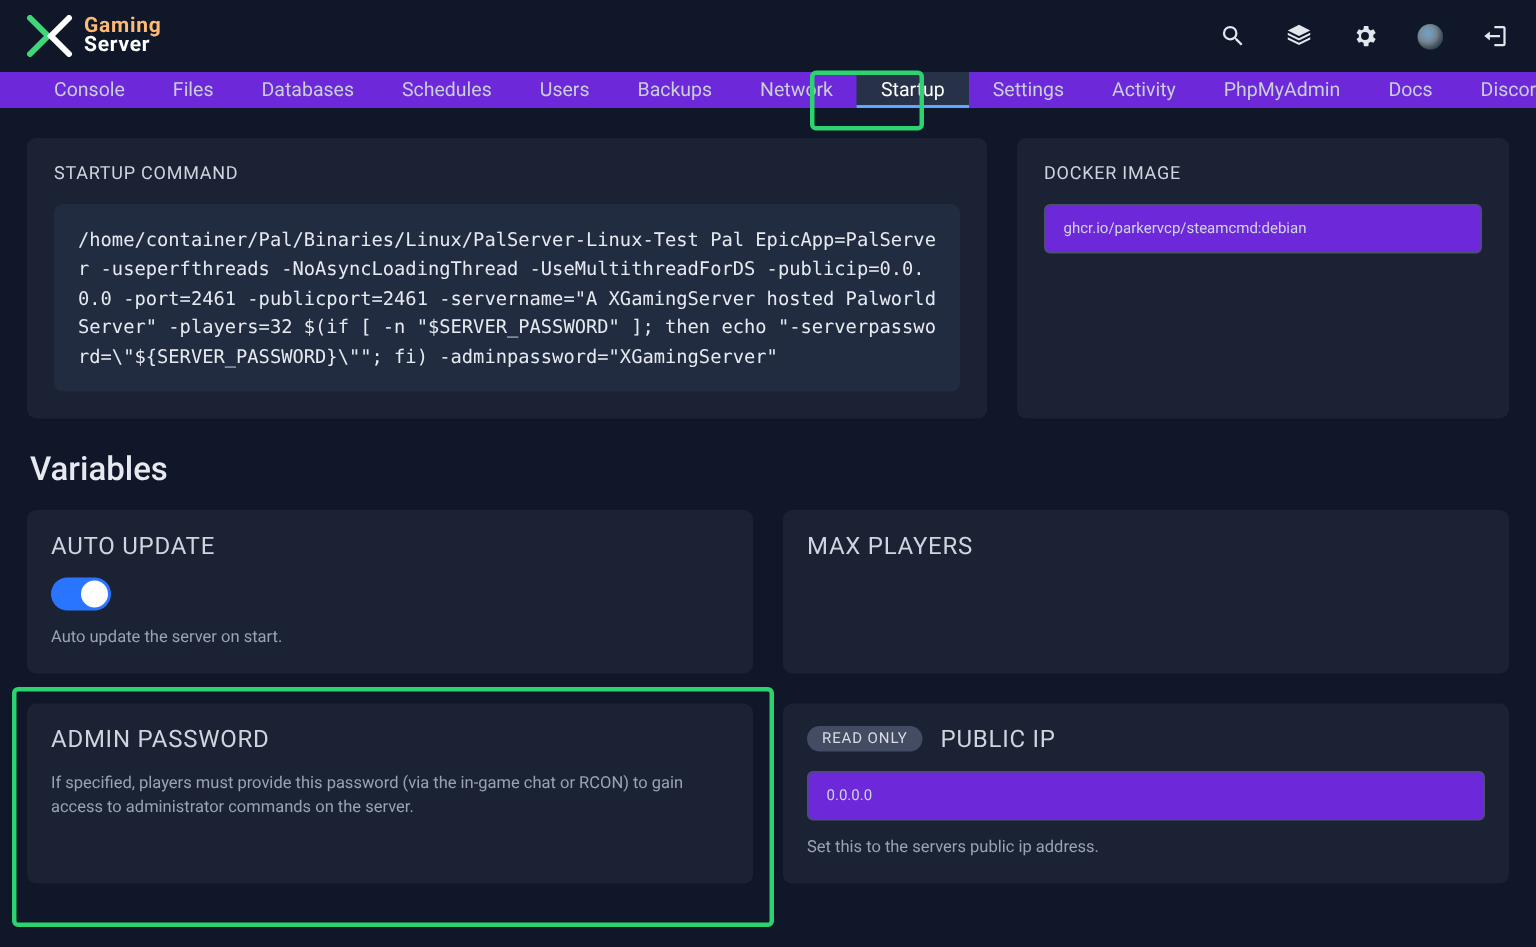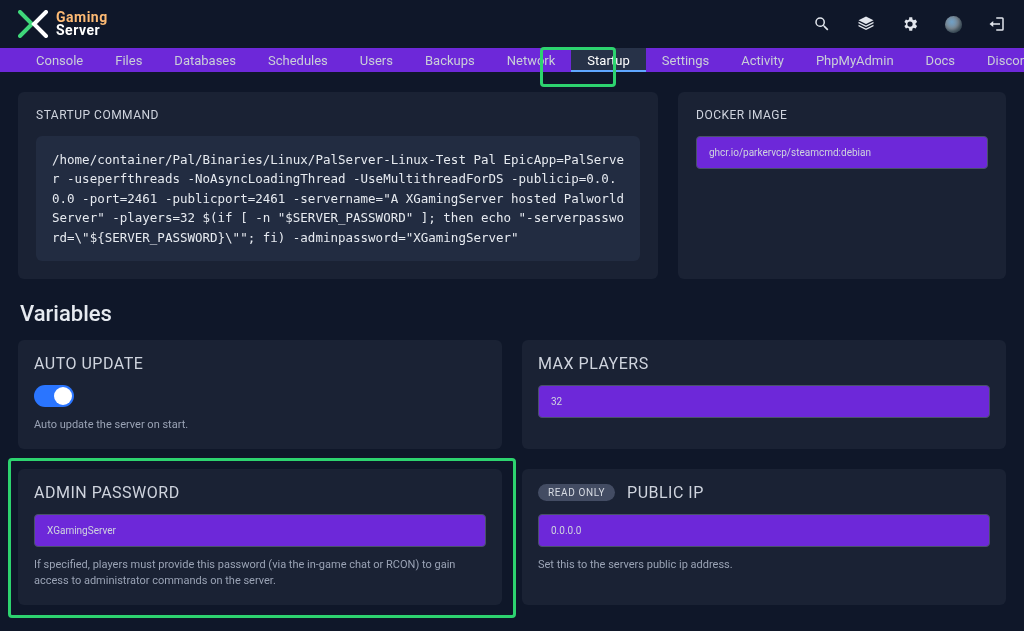--- a/index.html
+++ b/index.html
@@ -263,28 +263,26 @@
       <div class="toggle">
           <div class="knob"></div>
         </div>
       <div class="helper">Auto update the server on start.</div>
     </div>
 
     <div class="var-card">
       <div class="head">
           <div class="title">MAX PLAYERS</div>
         </div>
-      <div class="field">32</div>
     </div>
 
     <div class="var-card" id="admin-card">
       <div class="head">
           <div class="title">ADMIN PASSWORD</div>
         </div>
-      <div class="field">XGamingServer</div>
       <div class="helper">If specified, players must provide this password (via the in-game chat or RCON) to gain access to administrator commands on the server.</div>
     </div>
 
     <div class="var-card">
       <div class="head">
         <span class="badge">READ ONLY</span>
         <div class="title">PUBLIC IP</div>
       </div>
       <div class="field">0.0.0.0</div>
       <div class="helper">Set this to the servers public ip address.</div>

